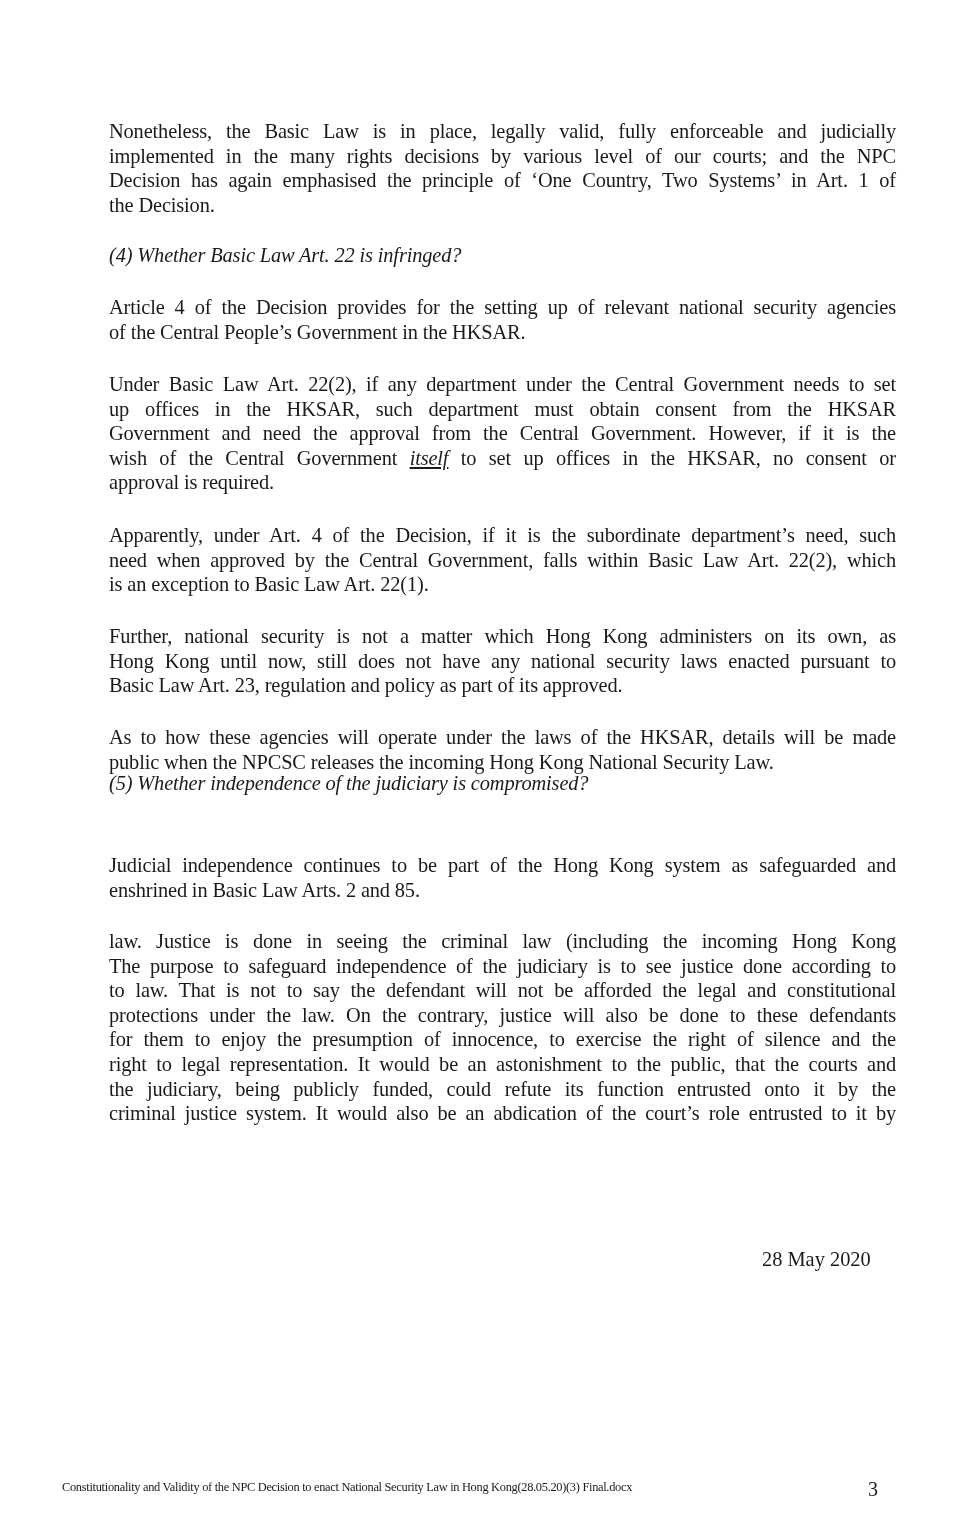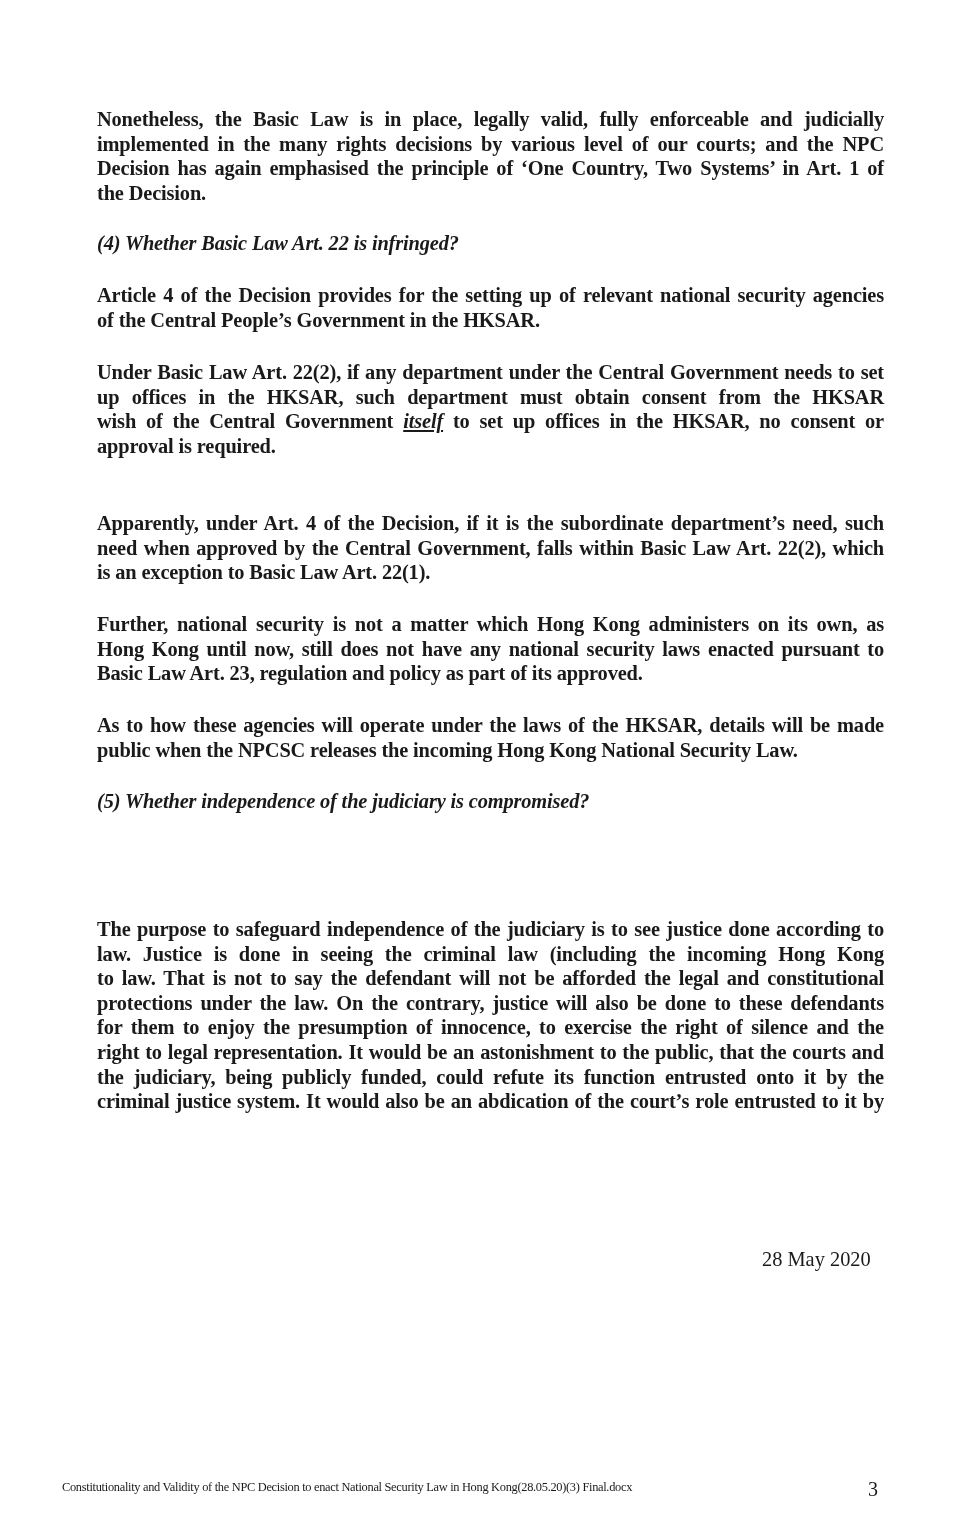--- a/index.html
+++ b/index.html
@@ -4,21 +4,21 @@
   <style>
     html, body { margin: 0; padding: 0; background: #ffffff; }
     body { width: 968px; height: 1520px; position: relative; overflow: hidden; }
     .page {
       position: absolute; left: 0; top: 0; width: 968px; height: 1520px; background: #ffffff;
       font-family: "Liberation Serif", "DejaVu Serif", serif; color: #1a1a1a;
     }
     .para {
       position: absolute; left: 97px; width: 787px;
       font-size: 20.4px; line-height: 24.6px; text-align: justify;
-      text-align-last: left; letter-spacing: -0.15px; margin: 0; font-weight: bold;
+      text-align-last: left; letter-spacing: -0.15px; margin: 12px;
     }
     .para .ln { display: block; text-align: justify; text-align-last: justify; white-space: nowrap; }
     .para .ln.last { text-align-last: left; }
     .heading { font-style: italic; text-align: right; }
     .ul-it { font-style: italic; text-decoration: underline; }
     .date {
       position: absolute; left: 762px; top: 1248px; font-size: 20.4px;
       font-family: Liberation Serif, serif; white-space: nowrap;
     }
     .footer {
@@ -45,20 +45,21 @@
   <p class="para heading" style="top:231px;">(4) Whether Basic Law Art. 22 is infringed?</p>
 
   <p class="para" style="top:283px;">
     <span class="ln">Article 4 of the Decision provides for the setting up of relevant national security agencies</span>
     <span class="ln last">of the Central People’s Government in the HKSAR.</span>
   </p>
 
   <p class="para" style="top:360px;">
     <span class="ln">Under Basic Law Art. 22(2), if any department under the Central Government needs to set</span>
     <span class="ln">up offices in the HKSAR, such department must obtain consent from the HKSAR</span>
+    <span class="ln">Government and need the approval from the Central Government. However, if it is the</span>
     <span class="ln"><span>wish of the Central Government </span><span class="ul-it">itself</span><span> to set up offices in the HKSAR, no consent or</span></span>
     <span class="ln last">approval is required.</span>
   </p>
 
   <p class="para" style="top:511px;">
     <span class="ln">Apparently, under Art. 4 of the Decision, if it is the subordinate department’s need, such</span>
     <span class="ln">need when approved by the Central Government, falls within Basic Law Art. 22(2), which</span>
     <span class="ln last">is an exception to Basic Law Art. 22(1).</span>
   </p>
 
@@ -66,26 +67,30 @@
     <span class="ln">Further, national security is not a matter which Hong Kong administers on its own, as</span>
     <span class="ln">Hong Kong until now, still does not have any national security laws enacted pursuant to</span>
     <span class="ln last">Basic Law Art. 23, regulation and policy as part of its approved.</span>
   </p>
 
   <p class="para" style="top:713px;">
     <span class="ln">As to how these agencies will operate under the laws of the HKSAR, details will be made</span>
     <span class="ln last">public when the NPCSC releases the incoming Hong Kong National Security Law.</span>
   </p>
 
-  <p class="para heading" style="top:789px;">(5) Whether independence of the judiciary is compromised?</p>
+  <p class="para heading" style="top:759px;">(5) Whether independence of the judiciary is compromised?</p>
 
+  <p class="para" style="top:841px;">
+    <span class="ln">Judicial independence continues to be part of the Hong Kong system as safeguarded and</span>
+    <span class="ln last">enshrined in Basic Law Arts. 2 and 85.</span>
+  </p>
 
   <p class="para" style="top:917px;">
+    <span class="ln">law. Justice is done in seeing the criminal law (including the incoming Hong Kong</span>
     <span class="ln">The purpose to safeguard independence of the judiciary is to see justice done according to</span>
-    <span class="ln">law. Justice is done in seeing the criminal law (including the incoming Hong Kong</span>
     <span class="ln">to law. That is not to say the defendant will not be afforded the legal and constitutional</span>
     <span class="ln">protections under the law. On the contrary, justice will also be done to these defendants</span>
     <span class="ln">for them to enjoy the presumption of innocence, to exercise the right of silence and the</span>
     <span class="ln">right to legal representation. It would be an astonishment to the public, that the courts and</span>
     <span class="ln">the judiciary, being publicly funded, could refute its function entrusted onto it by the</span>
     <span class="ln">criminal justice system. It would also be an abdication of the court’s role entrusted to it by</span>
   </p>
 
   <div class="date">28 May 2020</div>
 

